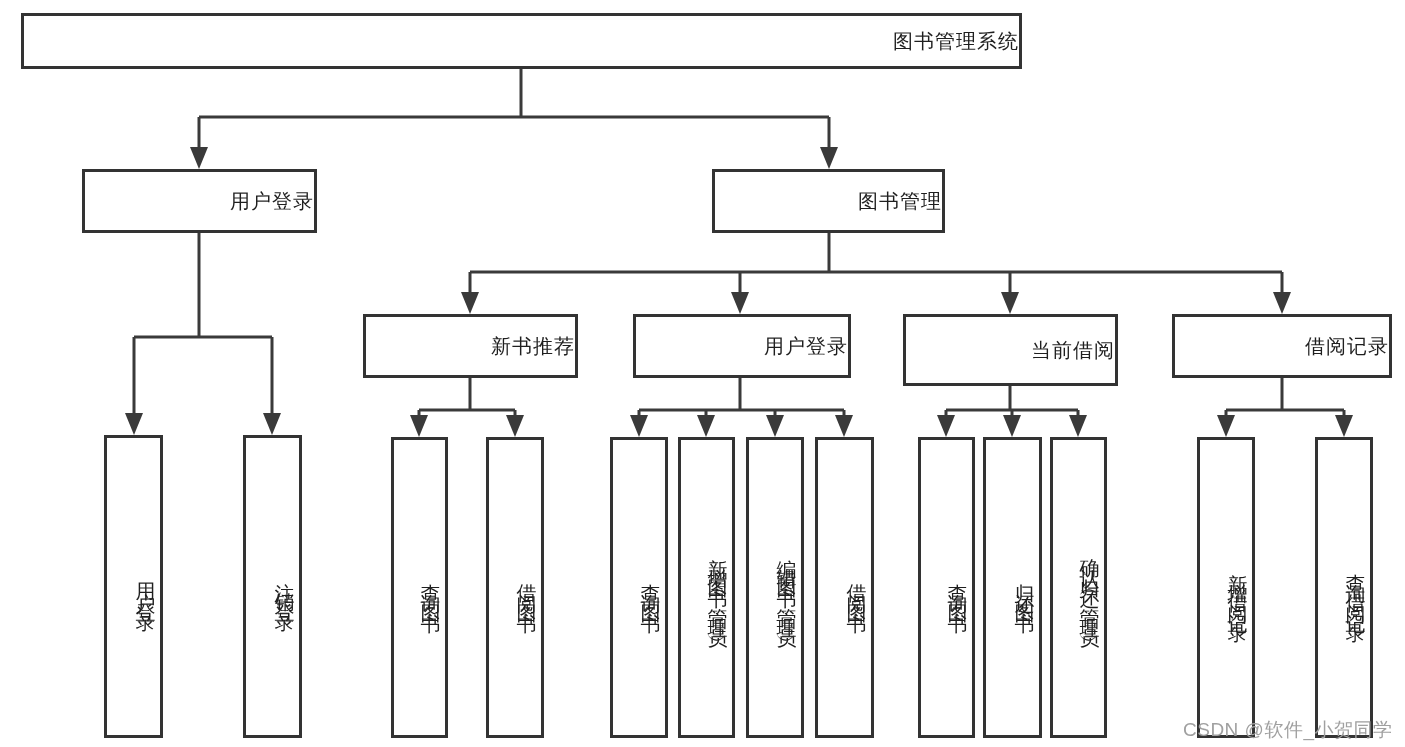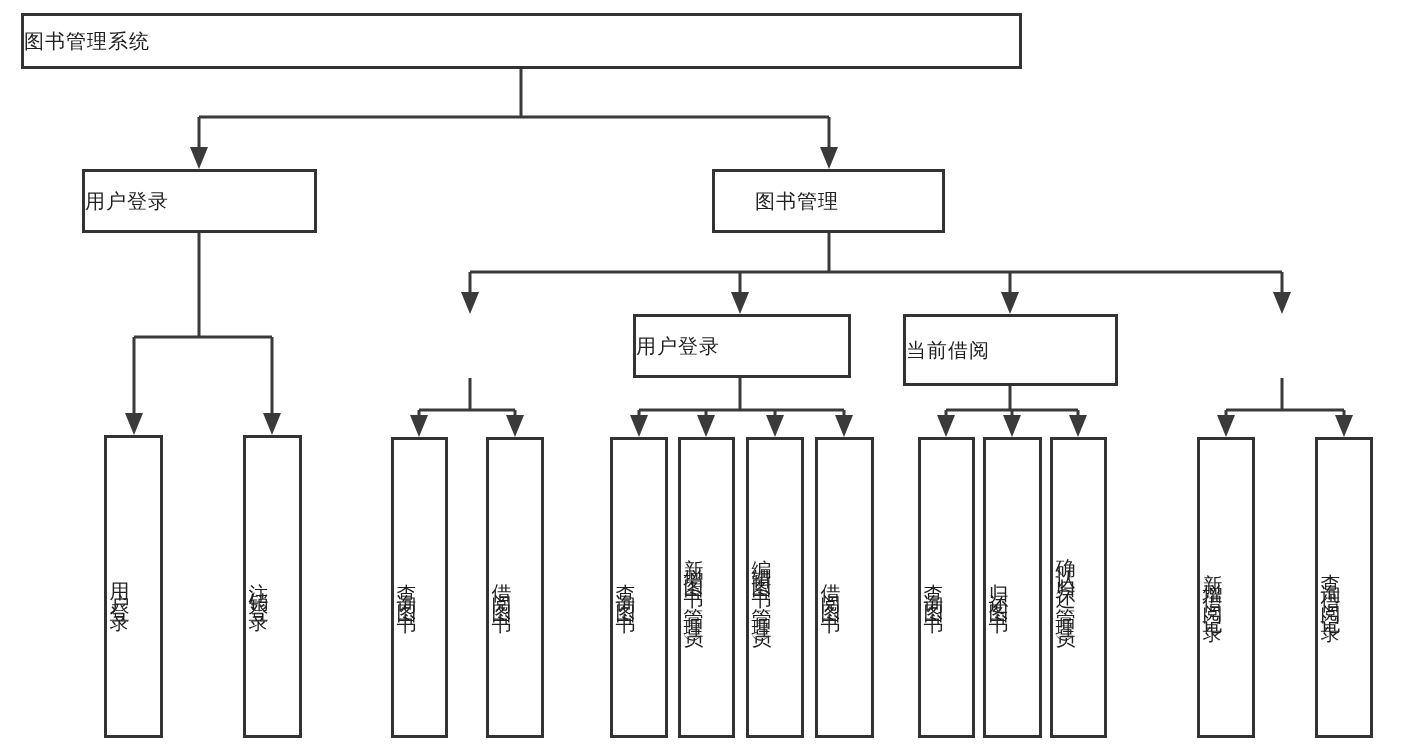--- a/index.html
+++ b/index.html
@@ -30,21 +30,21 @@
   #connectors polygon{
     fill:var(--line);
     stroke:none;
   }
   .node{
     position:absolute;
     background:#ffffff;
     border:3px solid var(--border);
     display:flex;
     align-items:center;
-    justify-content:flex-start;
+    justify-content:flex-end;
     color:var(--text);
   }
   .hbox{
     font-size:20px;
     letter-spacing:1px;
   }
   .vbox span{
     writing-mode:vertical-rl;
     text-orientation:mixed;
     font-size:20px;
@@ -111,25 +111,31 @@
     <span>图书管理系统</span>
   </div>
 
   <div class="node hbox" style="left:82px;top:169px;width:235px;height:64px;">
     <span>用户登录</span>
   </div>
   <div class="node hbox" style="left:712px;top:169px;width:233px;height:64px;padding-left:40px;">
     <span>图书管理</span>
   </div>
 
+  <div class="node hbox" style="left:363px;top:314px;width:215px;height:64px;">
+    <span>新书推荐</span>
+  </div>
   <div class="node hbox" style="left:633px;top:314px;width:218px;height:64px;">
     <span>用户登录</span>
   </div>
   <div class="node hbox" style="left:903px;top:314px;width:215px;height:72px;">
     <span>当前借阅</span>
+  </div>
+  <div class="node hbox" style="left:1172px;top:314px;width:220px;height:64px;">
+    <span>借阅记录</span>
   </div>
 
   <div class="node vbox" style="left:104px;top:435px;width:59px;height:303px;">
     <span>用户登录</span>
   </div>
   <div class="node vbox" style="left:243px;top:435px;width:59px;height:303px;">
     <span>注销登录</span>
   </div>
 
   <div class="node vbox" style="left:391px;top:437px;width:57px;height:301px;">
@@ -162,14 +168,15 @@
     <span>确认归还（管理员）</span>
   </div>
 
   <div class="node vbox" style="left:1197px;top:437px;width:58px;height:301px;">
     <span>新增借阅记录</span>
   </div>
   <div class="node vbox" style="left:1315px;top:437px;width:58px;height:301px;">
     <span>查询借阅记录</span>
   </div>
 
+  <div id="watermark">CSDN @软件_小贺同学</div>
 
 </div>
 
 </body></html>

